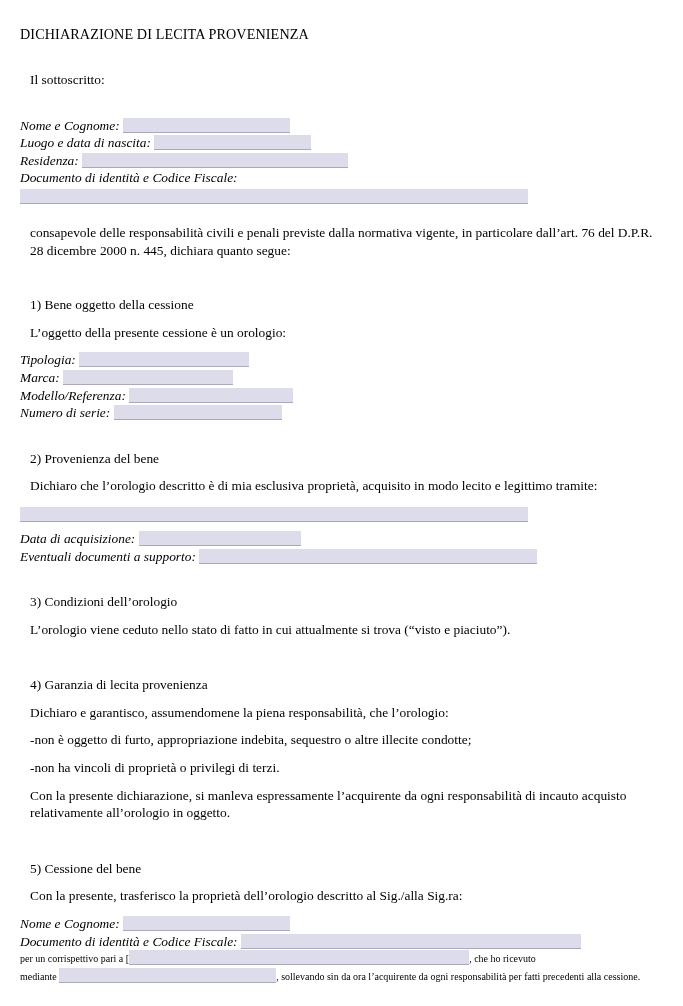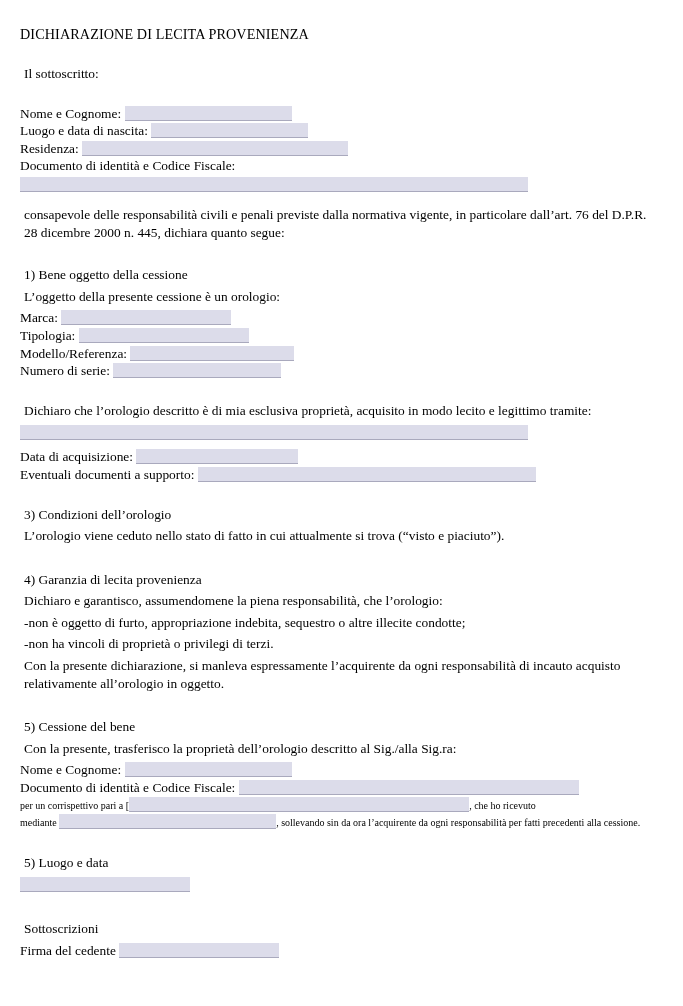--- a/index.html
+++ b/index.html
@@ -31,41 +31,42 @@
     font-size: 14.2px;
     line-height: 17px;
     letter-spacing: 0.1px;
     margin: 0 0 0 0;
     font-weight: normal;
     white-space: nowrap;
   }
   .para {
     font-size: 13.4px;
     line-height: 17.6px;
-    margin: 4px;
+    margin: 10px;
     text-align: left;
   }
   .spacer-lg { height: 18px; }
   .spacer-md { height: 17px; }
   .spacer-sm { height: 9px; }
 
   
   .field {
     display: inline-block;
     vertical-align: -3px;
     height: 14px;
     background: #dcdcea;
     border-bottom: 1px solid #a9a9bd;
     box-sizing: content-box;
     margin: 0 0 0 0;
   }
   .line-row {
     font-size: 13.4px;
     line-height: 17.6px;
     white-space: nowrap;
+    font-style: italic;
   }
   .lbl { white-space: pre; }
   .flow {
     font-size: 10px;
     line-height: 17.6px;
   }
 </style>
 </head>
 <body>
 
@@ -98,34 +99,35 @@
 
     <div class="spacer-sm"></div>
 
     <div class="para">consapevole delle responsabilità civili e penali previste dalla normativa vigente, in particolare dall’art. 76 del D.P.R. 28 dicembre 2000 n. 445, dichiara quanto segue:</div>
 
     <div class="spacer-md"></div>
 
     <div class="para">1) Bene oggetto della cessione</div>
     <div class="para">L’oggetto della presente cessione è un orologio:</div>
     <div class="line-row">
-      <span class="lbl">Marca:</span><span>&nbsp;</span><span class="field" style="width:170px"></span>
+      <span class="lbl">Tipologia:</span><span>&nbsp;</span><span class="field" style="width:170px"></span>
     </div>
     <div class="line-row">
-      <span class="lbl">Tipologia:</span><span>&nbsp;</span><span class="field" style="width:170px"></span>
+      <span class="lbl">Marca:</span><span>&nbsp;</span><span class="field" style="width:170px"></span>
     </div>
     <div class="line-row">
       <span class="lbl">Modello/Referenza:</span><span>&nbsp;</span><span class="field" style="width:164px"></span>
     </div>
     <div class="line-row">
       <span class="lbl">Numero di serie:</span><span>&nbsp;</span><span class="field" style="width:168px"></span>
     </div>
 
     <div class="spacer-lg"></div>
 
+    <div class="para">2) Provenienza del bene</div>
     <div class="para">Dichiaro che l’orologio descritto è di mia esclusiva proprietà, acquisito in modo lecito e legittimo tramite:</div>
     <div style="margin-top:2px">
       <span class="field" style="width:508px"></span>
     </div>
     <div style="height:7px"></div>
     <div class="line-row">
       <span class="lbl">Data di acquisizione:</span><span>&nbsp;</span><span class="field" style="width:162px"></span>
     </div>
     <div class="line-row">
       <span class="lbl">Eventuali documenti a supporto:</span><span>&nbsp;</span><span class="field" style="width:338px"></span>

